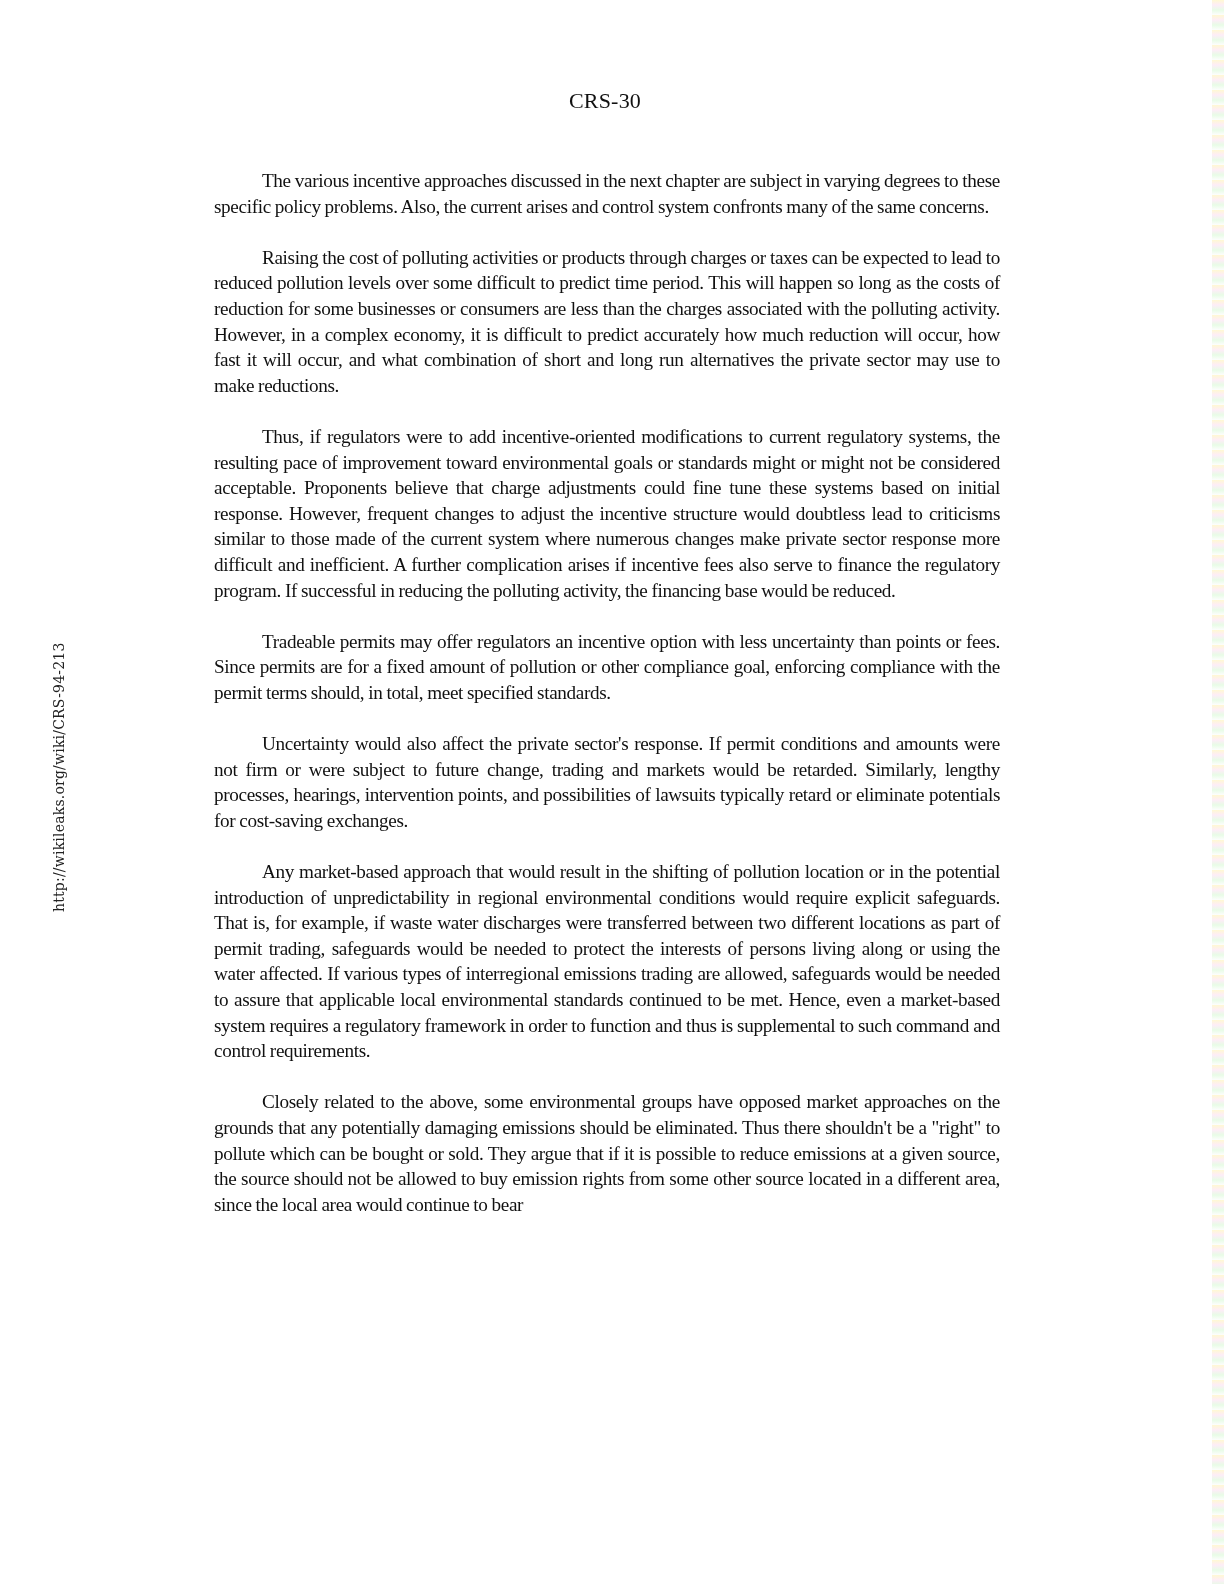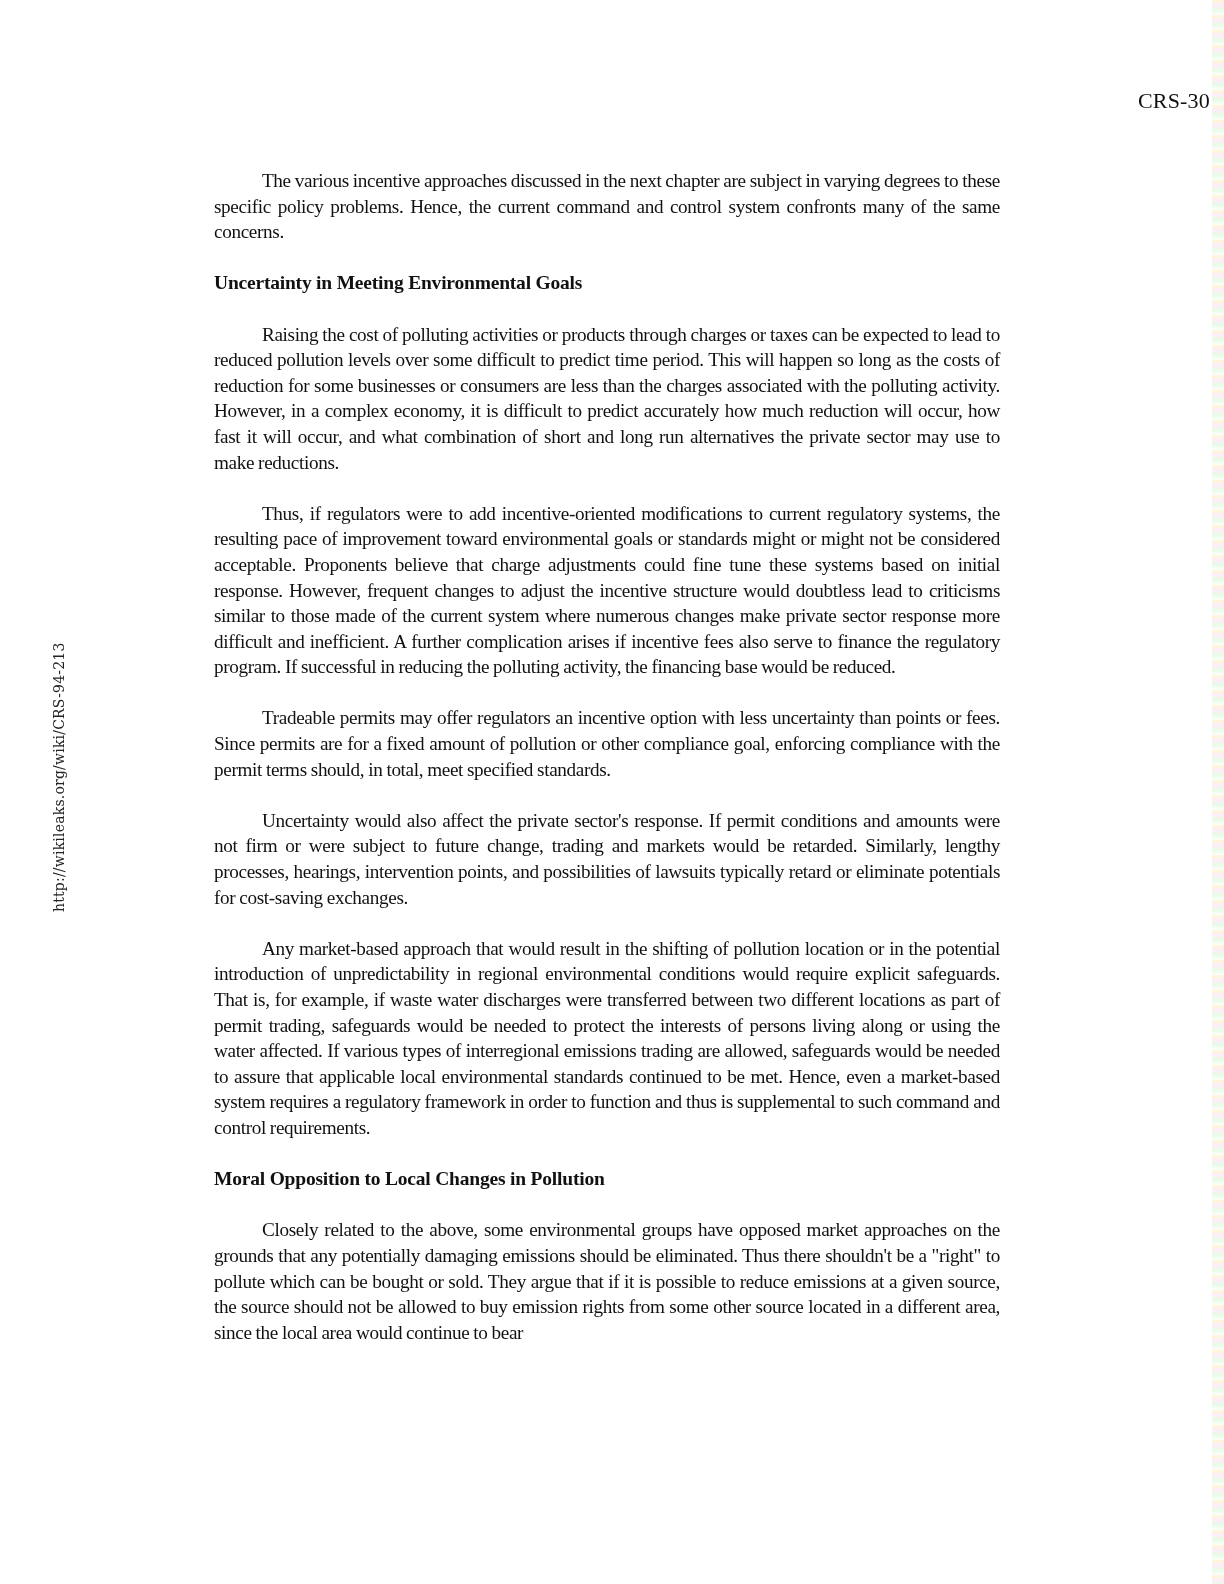--- a/index.html
+++ b/index.html
@@ -1,18 +1,18 @@
 <!DOCTYPE html>
 <html><head>
   <meta charset="utf-8">
   <style>
     html, body { margin: 0; padding: 0; background: #ffffff; }
     body { width: 1224px; height: 1584px; position: relative; overflow: hidden;
            font-family: "Liberation Serif", "DejaVu Serif", serif; color: #111; }
-    .page-header { position: absolute; top: 88px; left: 0; width: 1210px; text-align: right;
+    .page-header { position: absolute; top: 88px; left: 0; width: 1210px; text-align: center;
                    font-size: 22px; letter-spacing: 0.2px; }
     .content { position: absolute; top: 168px; left: 214px; width: 786px; }
     .para { font-size: 19.2px; line-height: 25.6px; margin: 0 0 25.6px 0; text-indent: 48px;
             text-align: justify; letter-spacing: -0.35px; word-spacing: -0.5px; }
     .heading { font-size: 19.5px; font-weight: bold; line-height: 25.6px; margin: 0 0 25.6px 0;
                letter-spacing: -0.2px; }
     .side-url { position: absolute; left: 51px; top: 912px; transform-origin: left top;
                 transform: rotate(-90deg); font-family: "DejaVu Serif", serif; font-size: 14px;
                 color: #222; white-space: nowrap; letter-spacing: 0.2px; }
     .edge-strip { position: absolute; top: 0; right: 0; width: 12px; height: 1584px;
@@ -22,22 +22,20 @@
 </head>
 <body>
 
 <div class="edge-strip"></div>
 
 <div class="side-url">http://wikileaks.org/wiki/CRS-94-213</div>
 
 <div class="page-header">CRS-30</div>
 
 <div class="content">
-  <p class="para">The various incentive approaches discussed in the next chapter are subject in varying degrees to these specific policy problems.  Hence, the current command and control system confronts many of the same concerns.</p>
-  <h3 class="heading">Uncertainty in Meeting Environmental Goals</h3>
+  <p class="para">The various incentive approaches discussed in the next chapter are subject in varying degrees to these specific policy problems.  Also, the current arises and control system confronts many of the same concerns.</p>
   <p class="para">Raising the cost of polluting activities or products through charges or taxes can be expected to lead to reduced pollution levels over some difficult to predict time period.  This will happen so long as the costs of reduction for some businesses or consumers are less than the charges associated with the polluting activity.  However, in a complex economy, it is difficult to predict accurately how much reduction will occur, how fast it will occur, and what combination of short and long run alternatives the private sector may use to make reductions.</p>
   <p class="para">Thus, if regulators were to add incentive-oriented modifications to current regulatory systems, the resulting pace of improvement toward environmental goals or standards might or might not be considered acceptable.  Proponents believe that charge adjustments could fine tune these systems based on initial response.  However, frequent changes to adjust the incentive structure would doubtless lead to criticisms similar to those made of the current system where numerous changes make private sector response more difficult and inefficient. A further complication arises if incentive fees also serve to finance the regulatory program.  If successful in reducing the polluting activity, the financing base would be reduced.</p>
   <p class="para">Tradeable permits may offer regulators an incentive option with less uncertainty than points or fees.  Since permits are for a fixed amount of pollution or other compliance goal, enforcing compliance with the permit terms should, in total, meet specified standards.</p>
   <p class="para">Uncertainty would also affect the private sector's response.  If permit conditions and amounts were not firm or were subject to future change, trading and markets would be retarded.  Similarly, lengthy processes, hearings, intervention points, and possibilities of lawsuits typically retard or eliminate potentials for cost-saving exchanges.</p>
   <p class="para">Any market-based approach that would result in the shifting of pollution location or in the potential introduction of unpredictability in regional environmental conditions would require explicit safeguards.  That is, for example, if waste water discharges were transferred between two different locations as part of permit trading, safeguards would be needed to protect the interests of persons living along or using the water affected.  If various types of interregional emissions trading are allowed, safeguards would be needed to assure that applicable local environmental standards continued to be met.  Hence, even a market-based system requires a regulatory framework in order to function and thus is supplemental to such command and control requirements.</p>
-  <h3 class="heading">Moral Opposition to Local Changes in Pollution</h3>
   <p class="para">Closely related to the above, some environmental groups have opposed market approaches on the grounds that any potentially damaging emissions should be eliminated.  Thus there shouldn't be a "right" to pollute which can be bought or sold.  They argue that if it is possible to reduce emissions at a given source, the source should not be allowed to buy emission rights from some other source located in a different area, since the local area would continue to bear</p>
 </div>
 
 </body></html>

